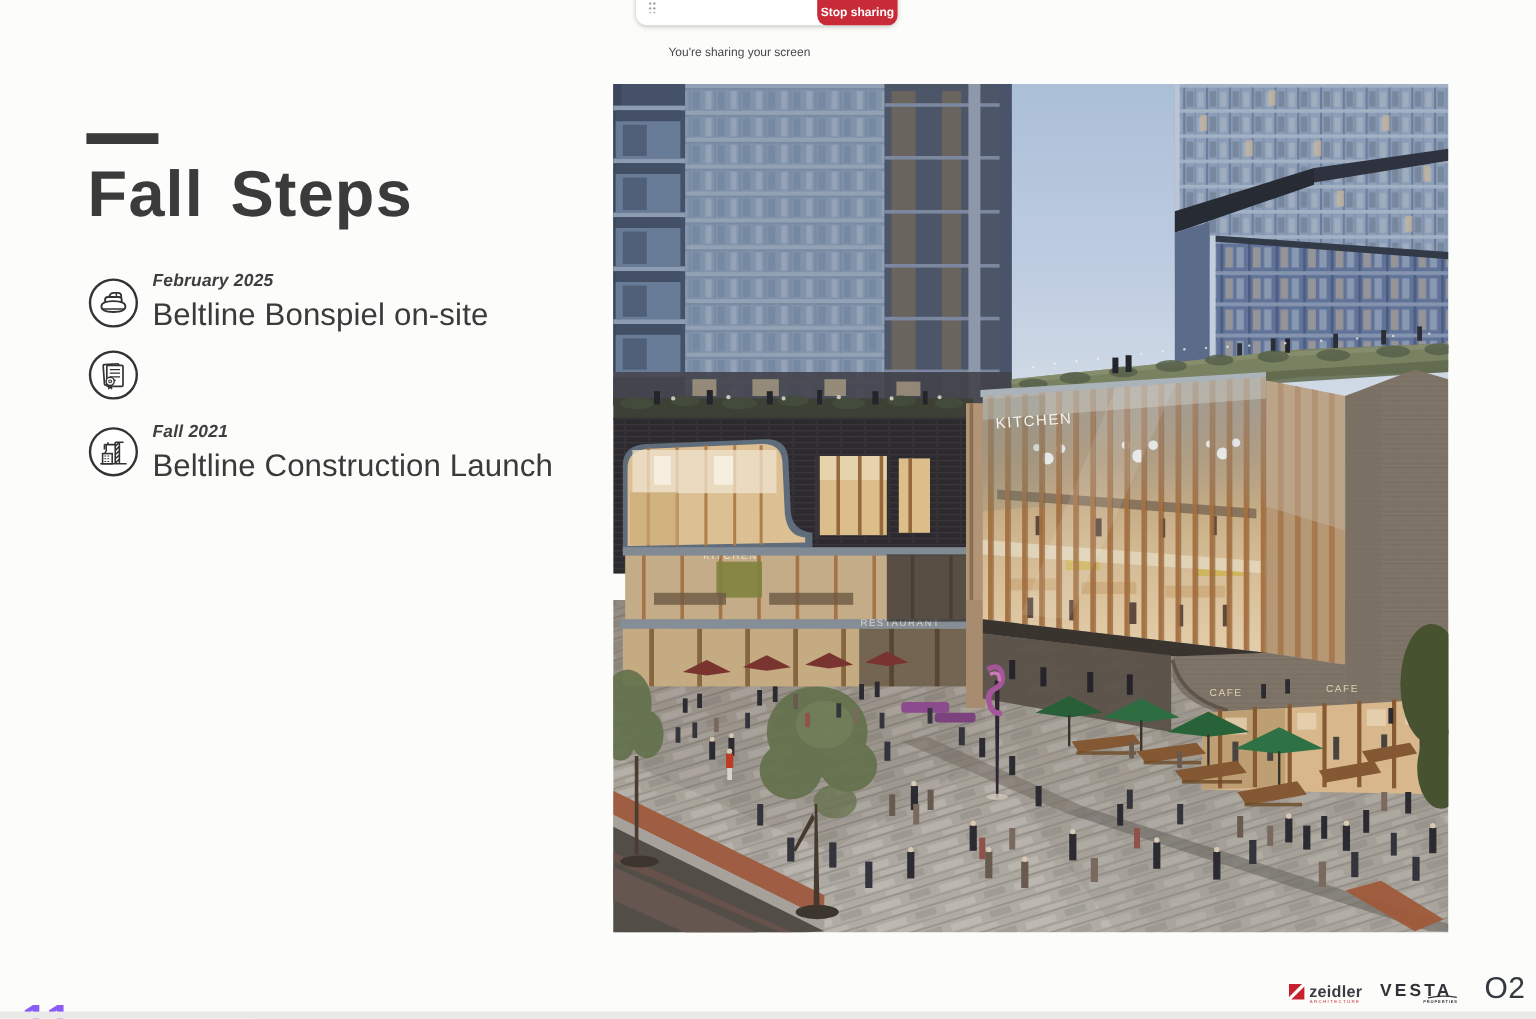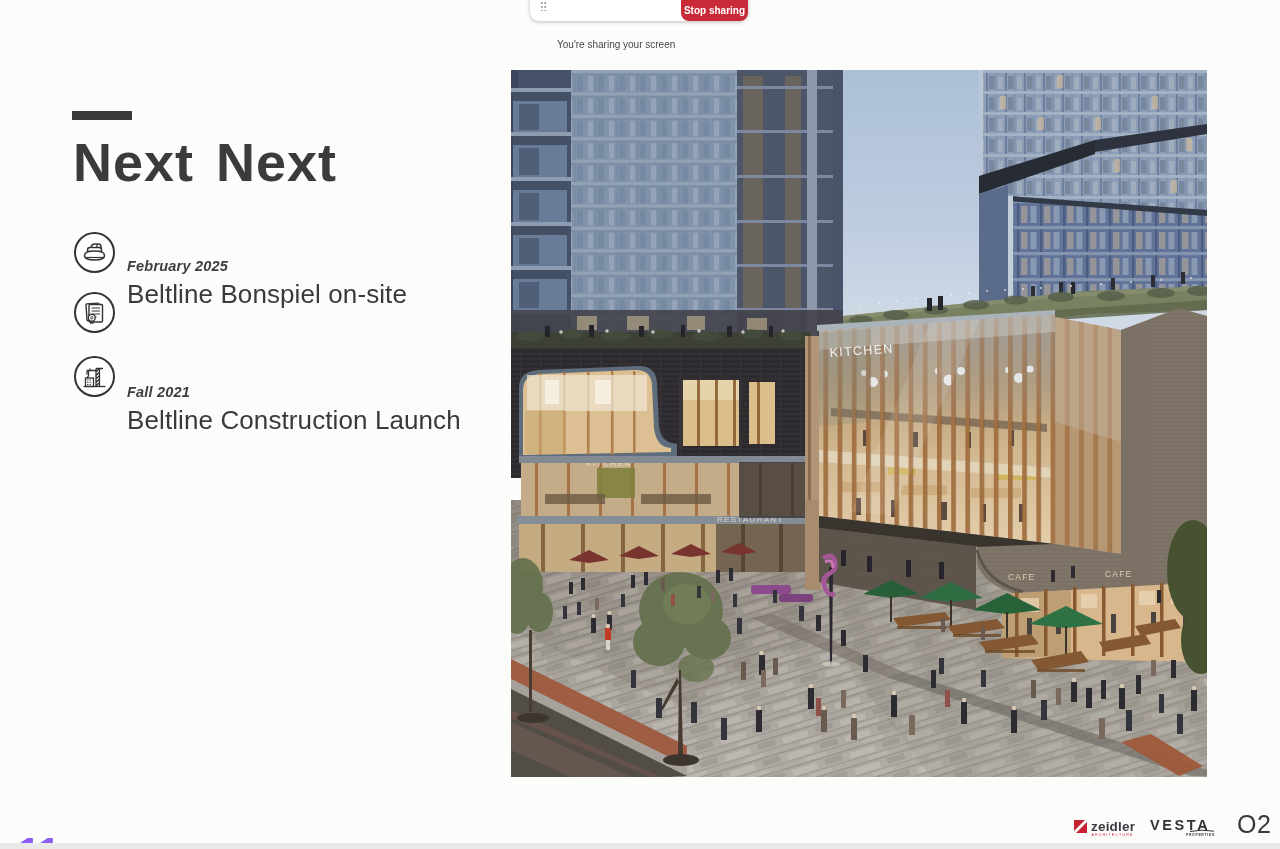--- a/index.html
+++ b/index.html
@@ -3,21 +3,21 @@
 <meta charset="utf-8">
 <style>
   * { margin:0; padding:0; box-sizing:border-box; }
   html,body { width:1280px; height:849px; overflow:hidden; }
   body { background:#fcfcfa; font-family:"Liberation Sans", sans-serif; position:relative; }
   .abs { position:absolute; }
 
   
   #dash { left:72px; top:111px; width:60px; height:9px; background:#3a3a3a; }
   #title { left:73px; top:131px; font-size:54px; font-weight:700; color:#3b3b3b; letter-spacing:1px; word-spacing:6px; }
-  .item { position:absolute; left:127px;margin-top:32px; }
+  .item { position:absolute; left:127px; }
   .item .lab { font-size:14.5px; font-weight:700; font-style:italic; color:#3e3e3e; letter-spacing:0.2px; }
   .item .big { font-size:26px; color:#3a3a3a; margin-top:5px; letter-spacing:0.1px; }
   .circ { position:absolute; left:74px; width:41px; height:41px; border:2px solid #333; border-radius:50%; background:#fff; }
 
   
   #pnum { left:18px; top:830px; font-size:40px; font-weight:700; color:#8b5cf6; }
   #o2 { left:1237px; top:810px; font-size:25px; color:#343a40; letter-spacing:0.5px;text-align:right; }
 
   
   #pill { left:530px; top:-8px; width:218px; height:29px; background:#fff; border-radius:9px;
@@ -28,21 +28,21 @@
   #dots { position:absolute; left:10px; top:9px; width:7px; height:10px;
           background-image:radial-gradient(circle, #9aa0a6 0.9px, transparent 1.1px);
           background-size:3.5px 4px; }
 
   #photo { left:511px; top:70px; width:696px; height:707px; filter:blur(0.55px) saturate(0.95); }
   #botline { left:0; top:843px; width:1280px; height:6px; background:#e9e9e7; }
 </style>
 </head>
 <body>
   <div id="dash" class="abs"></div>
-  <div id="title" class="abs">Next Next</div>
+  <div id="title" class="abs">Fall Steps</div>
 
   <div class="circ" style="top:232px" id="c1">
     <svg width="41" height="41" viewBox="0 0 41 41" style="position:absolute;left:-2px;top:-2px">
       <g stroke="#333" fill="none" stroke-width="1.5">
         <path d="M17 15.5 q0.5,-3.5 4,-3.5 l3.5,0 q2.5,0.2 2.5,2.5 l0,1.5"></path>
         <path d="M23 12 l0 3.5" stroke-width="1.2"></path>
         <rect x="13.5" y="15.5" width="14" height="5" rx="2.5" fill="#fff"></rect>
         <path d="M10.5 23.5 q0,-4.5 10,-4.5 q10,0 10,4.5 q0,4.5 -10,4.5 q-10,0 -10,-4.5 Z" fill="#fff"></path>
         <path d="M10.8 25.5 l19.4 0" stroke-width="1.2"></path>
       </g>

